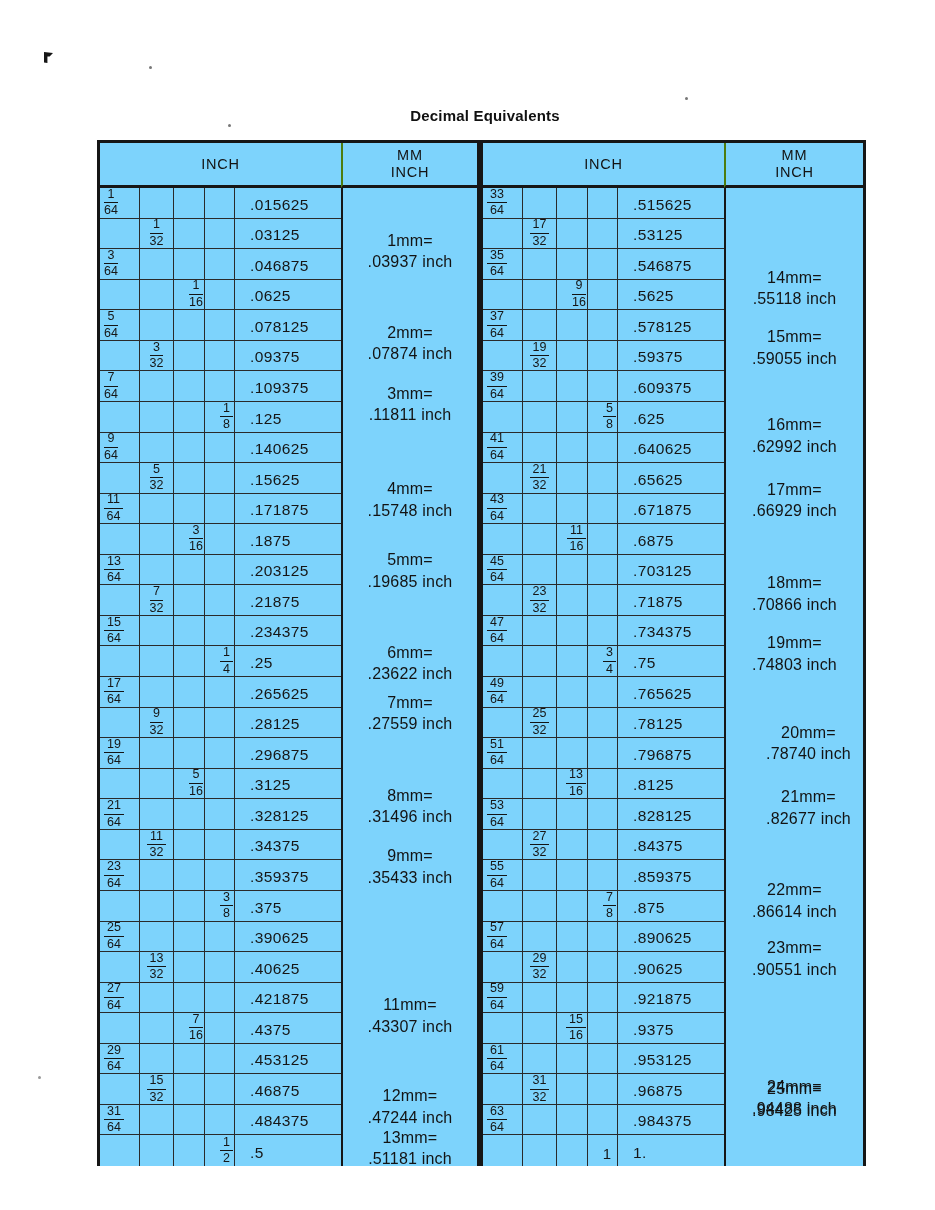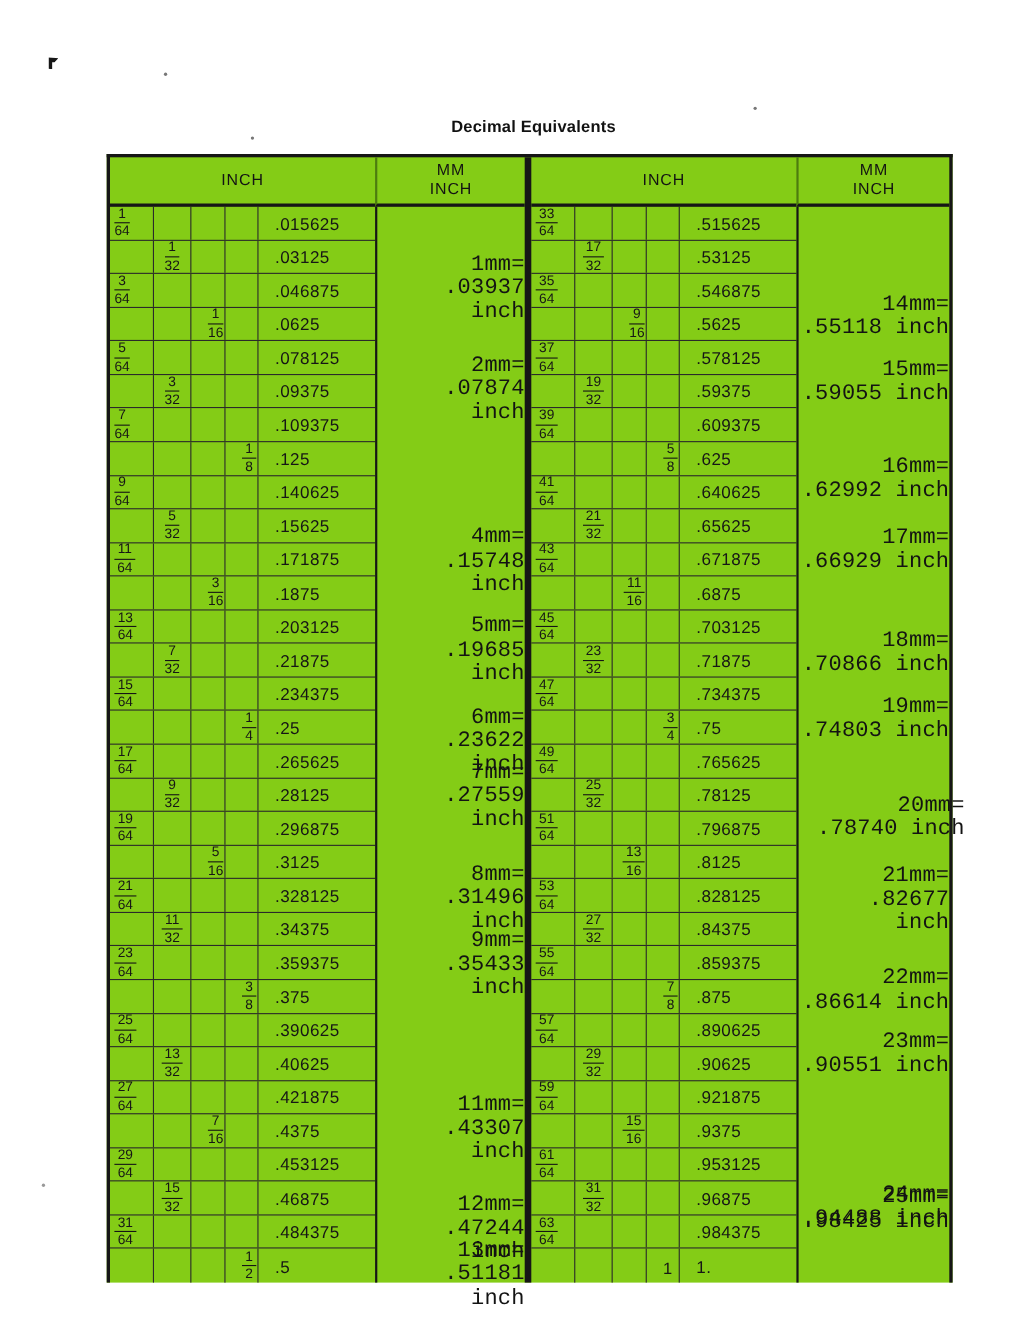--- a/index.html
+++ b/index.html
@@ -22,21 +22,21 @@
   }
 
   
   .dec-table {
     position: absolute; left: 97px; top: 140px;
     display: grid;
     grid-template-columns: 241px 136px 6px 241px 139px;
     grid-template-rows: 45px 978px;
     border: 3px solid #161616;
     border-bottom: none;
-    background: #84cc16;
+    background: #7dd3fc;
   }
   .divider { grid-area: 1 / 3 / 3 / 4; background: #161616; }
 
   .th {
     display: flex; align-items: center; justify-content: center;
     border-bottom: 3px solid #161616;
     font-size: 14.5px; letter-spacing: .8px; color: #131313;
   }
   .th-mm { flex-direction: column; line-height: 17px; border-left: 2px solid #4d7c0f; }
   .th-inch-left  { grid-area: 1 / 1; }
@@ -74,24 +74,23 @@
     font-size: 15.5px; letter-spacing: .4px;
     white-space: nowrap;
   }
 
   .frac { text-align: center; font-size: 12.5px; line-height: 11.5px; }
   .frac .num { display: block; border-bottom: 1.4px solid #141414; padding: 0 3px 2px; }
   .frac .den { display: block; padding-top: 2px; }
 
   .mm-note {
     position: absolute; left: 0; width: 100%;
-    text-align: right;
-    font-size: 20px; line-height: 21.5px; letter-spacing: .2px;
+    text-align: center;
+    font-size: 16px; line-height: 21.5px; letter-spacing: .2px;
     color: #131313;
-    font-family: Liberation Mono, monospace;
   }
   .mm-note span { display: block; }
 
   
   .speck { position: absolute; background: #161616; }
   .speck-flag { left: 44px; top: 52px; width: 9px; height: 11px;
     clip-path: polygon(0 0, 100% 8%, 62% 42%, 38% 42%, 38% 100%, 0 95%); }
   .speck-dot  { width: 3px; height: 3px; background: #777; border-radius: 50%; }
   .dot1 { left: 149px; top: 66px; }
   .dot2 { left: 228px; top: 124px; }
@@ -512,25 +511,29 @@
       </div>
     <div class="mm-body mm-left" id="mm-left">
         <div class="mm-note" style="top: 41.8706px;">
           <span class="mm-label">1mm=</span>
           <span class="mm-value">.03937 inch</span>
         </div>
         <div class="mm-note" style="top: 133.864px;">
           <span class="mm-label">2mm=</span>
           <span class="mm-value">.07874 inch</span>
         </div>
+        <div class="mm-note" style="top: 194.989px;">
+          <span class="mm-label">3mm=</span>
+          <span class="mm-value">.11811 inch</span>
+        </div>
         <div class="mm-note" style="top: 290.038px;">
           <span class="mm-label">4mm=</span>
           <span class="mm-value">.15748 inch</span>
         </div>
-        <div class="mm-note" style="top: 371px;">
+        <div class="mm-note" style="top: 361px;">
           <span class="mm-label">5mm=</span>
           <span class="mm-value">.19685 inch</span>
         </div>
         <div class="mm-note" style="top: 441.934px; margin-top: 12px;">
           <span class="mm-label">6mm=</span>
           <span class="mm-value">.23622 inch</span>
         </div>
         <div class="mm-note" style="top: 503.976px;">
           <span class="mm-label">7mm=</span>
           <span class="mm-value">.27559 inch</span>

